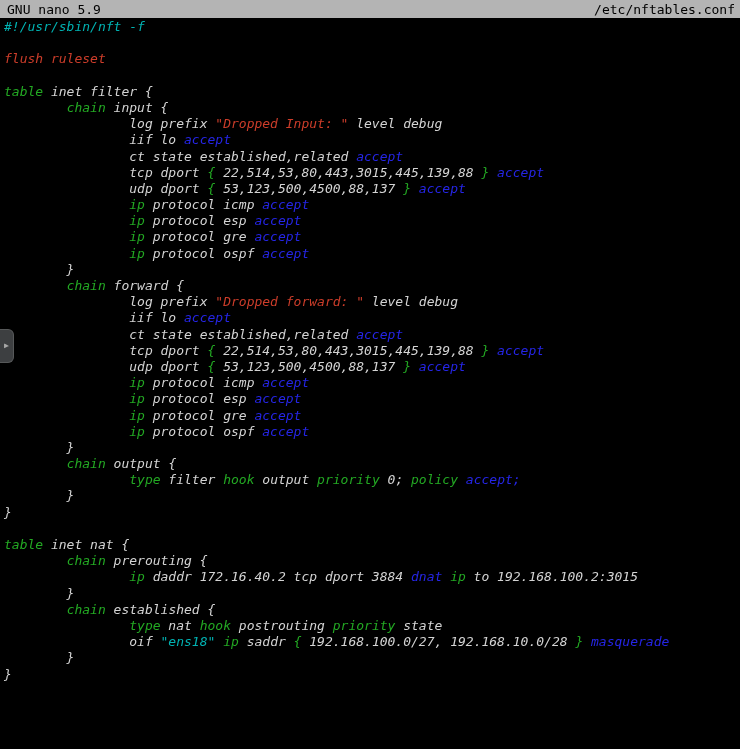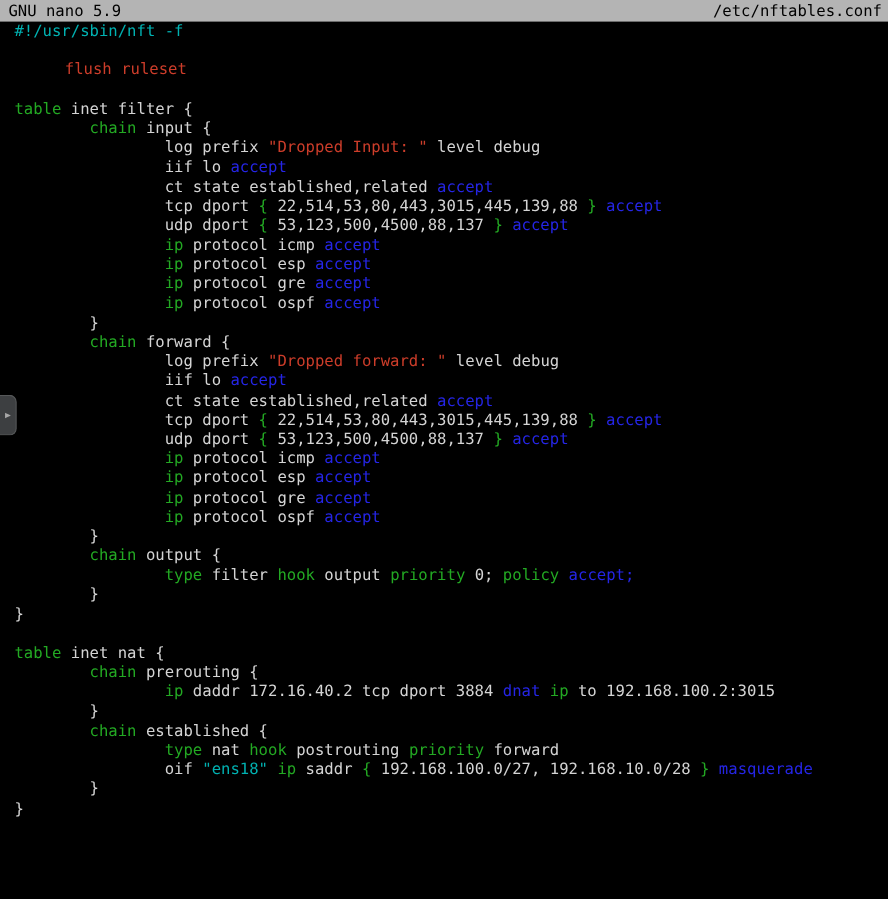--- a/index.html
+++ b/index.html
@@ -23,22 +23,23 @@
     background: var(--titlebar-bg, #b4b4b4);
     color: var(--titlebar-fg, #000);
     display: flex;
     justify-content: space-between;
     align-items: center;
     padding: 0 5px 0 7px;
     box-sizing: border-box;
     white-space: pre;
   }
   .editor {
-    padding: 1px 0 0 12px;
+    padding: 1px 0 0 4px;
     cursor: text;
+    font-style: italic;
   }
   .ln {
     white-space: pre;
     height: 16.2px;
     line-height: 16.2px;
     color: var(--fg, #d4d4d4);
   }
   .side-toggle {
     position: absolute;
     left: 0;
@@ -65,21 +66,21 @@
 <body>
 
 <div class="screen">
   <div class="titlebar">
     <span>GNU nano 5.9</span>
     <span>/etc/nftables.conf</span>
   </div>
   <div class="editor">
       <div class="ln"><span style="color: rgb(0, 178, 178);">#!/usr/sbin/nft -f</span></div>
       <div class="ln"></div>
-      <div class="ln"><span style="color: rgb(205, 61, 42); margin-left: 42px;">flush ruleset</span></div>
+      <div class="ln"><span style="color: rgb(205, 61, 42);">flush ruleset</span></div>
       <div class="ln"></div>
       <div class="ln"><span style="color: rgb(35, 169, 35);">table</span><span> inet filter {</span></div>
       <div class="ln"><span>        </span><span style="color: rgb(35, 169, 35);">chain</span><span> input {</span></div>
       <div class="ln"><span>                log prefix </span><span style="color: rgb(205, 61, 42);">"Dropped Input: "</span><span> level debug</span></div>
       <div class="ln"><span>                iif lo </span><span style="color: rgb(37, 37, 230);">accept</span></div>
       <div class="ln"><span>                ct state established,related </span><span style="color: rgb(37, 37, 230);">accept</span></div>
       <div class="ln"><span>                tcp dport </span><span style="color: rgb(35, 169, 35);">{</span><span> 22,514,53,80,443,3015,445,139,88 </span><span style="color: rgb(35, 169, 35);">}</span><span> </span><span style="color: rgb(37, 37, 230);">accept</span></div>
       <div class="ln"><span>                udp dport </span><span style="color: rgb(35, 169, 35);">{</span><span> 53,123,500,4500,88,137 </span><span style="color: rgb(35, 169, 35);">}</span><span> </span><span style="color: rgb(37, 37, 230);">accept</span></div>
       <div class="ln"><span>                </span><span style="color: rgb(35, 169, 35);">ip</span><span> protocol icmp </span><span style="color: rgb(37, 37, 230);">accept</span></div>
       <div class="ln"><span>                </span><span style="color: rgb(35, 169, 35);">ip</span><span> protocol esp </span><span style="color: rgb(37, 37, 230);">accept</span></div>
@@ -100,21 +101,21 @@
       <div class="ln"><span>        </span><span style="color: rgb(35, 169, 35);">chain</span><span> output {</span></div>
       <div class="ln"><span>                </span><span style="color: rgb(35, 169, 35);">type</span><span> filter </span><span style="color: rgb(35, 169, 35);">hook</span><span> output </span><span style="color: rgb(35, 169, 35);">priority</span><span> 0; </span><span style="color: rgb(35, 169, 35);">policy</span><span> </span><span style="color: rgb(37, 37, 230);">accept;</span></div>
       <div class="ln"><span>        }</span></div>
       <div class="ln"><span>}</span></div>
       <div class="ln"></div>
       <div class="ln"><span style="color: rgb(35, 169, 35);">table</span><span> inet nat {</span></div>
       <div class="ln"><span>        </span><span style="color: rgb(35, 169, 35);">chain</span><span> prerouting {</span></div>
       <div class="ln"><span>                </span><span style="color: rgb(35, 169, 35);">ip</span><span> daddr 172.16.40.2 tcp dport 3884 </span><span style="color: rgb(37, 37, 230);">dnat</span><span> </span><span style="color: rgb(35, 169, 35);">ip</span><span> to 192.168.100.2:3015</span></div>
       <div class="ln"><span>        }</span></div>
       <div class="ln"><span>        </span><span style="color: rgb(35, 169, 35);">chain</span><span> established {</span></div>
-      <div class="ln"><span>                </span><span style="color: rgb(35, 169, 35);">type</span><span> nat </span><span style="color: rgb(35, 169, 35);">hook</span><span> postrouting </span><span style="color: rgb(35, 169, 35);">priority</span><span> forward</span></div>
+      <div class="ln"><span>                </span><span style="color: rgb(35, 169, 35);">type</span><span> nat </span><span style="color: rgb(35, 169, 35);">hook</span><span> postrouting </span><span style="color: rgb(35, 169, 35);">priority</span><span> state</span></div>
       <div class="ln"><span>                oif </span><span style="color: rgb(0, 178, 178);">"ens18"</span><span> </span><span style="color: rgb(35, 169, 35);">ip</span><span> saddr </span><span style="color: rgb(35, 169, 35);">{</span><span> 192.168.100.0/27, 192.168.10.0/28 </span><span style="color: rgb(35, 169, 35);">}</span><span> </span><span style="color: rgb(37, 37, 230);">masquerade</span></div>
       <div class="ln"><span>        }</span></div>
       <div class="ln"><span>}</span></div>
     </div>
   <div class="side-toggle">
     <span class="arrow">▶</span>
   </div>
 </div>
 
 </body></html>

